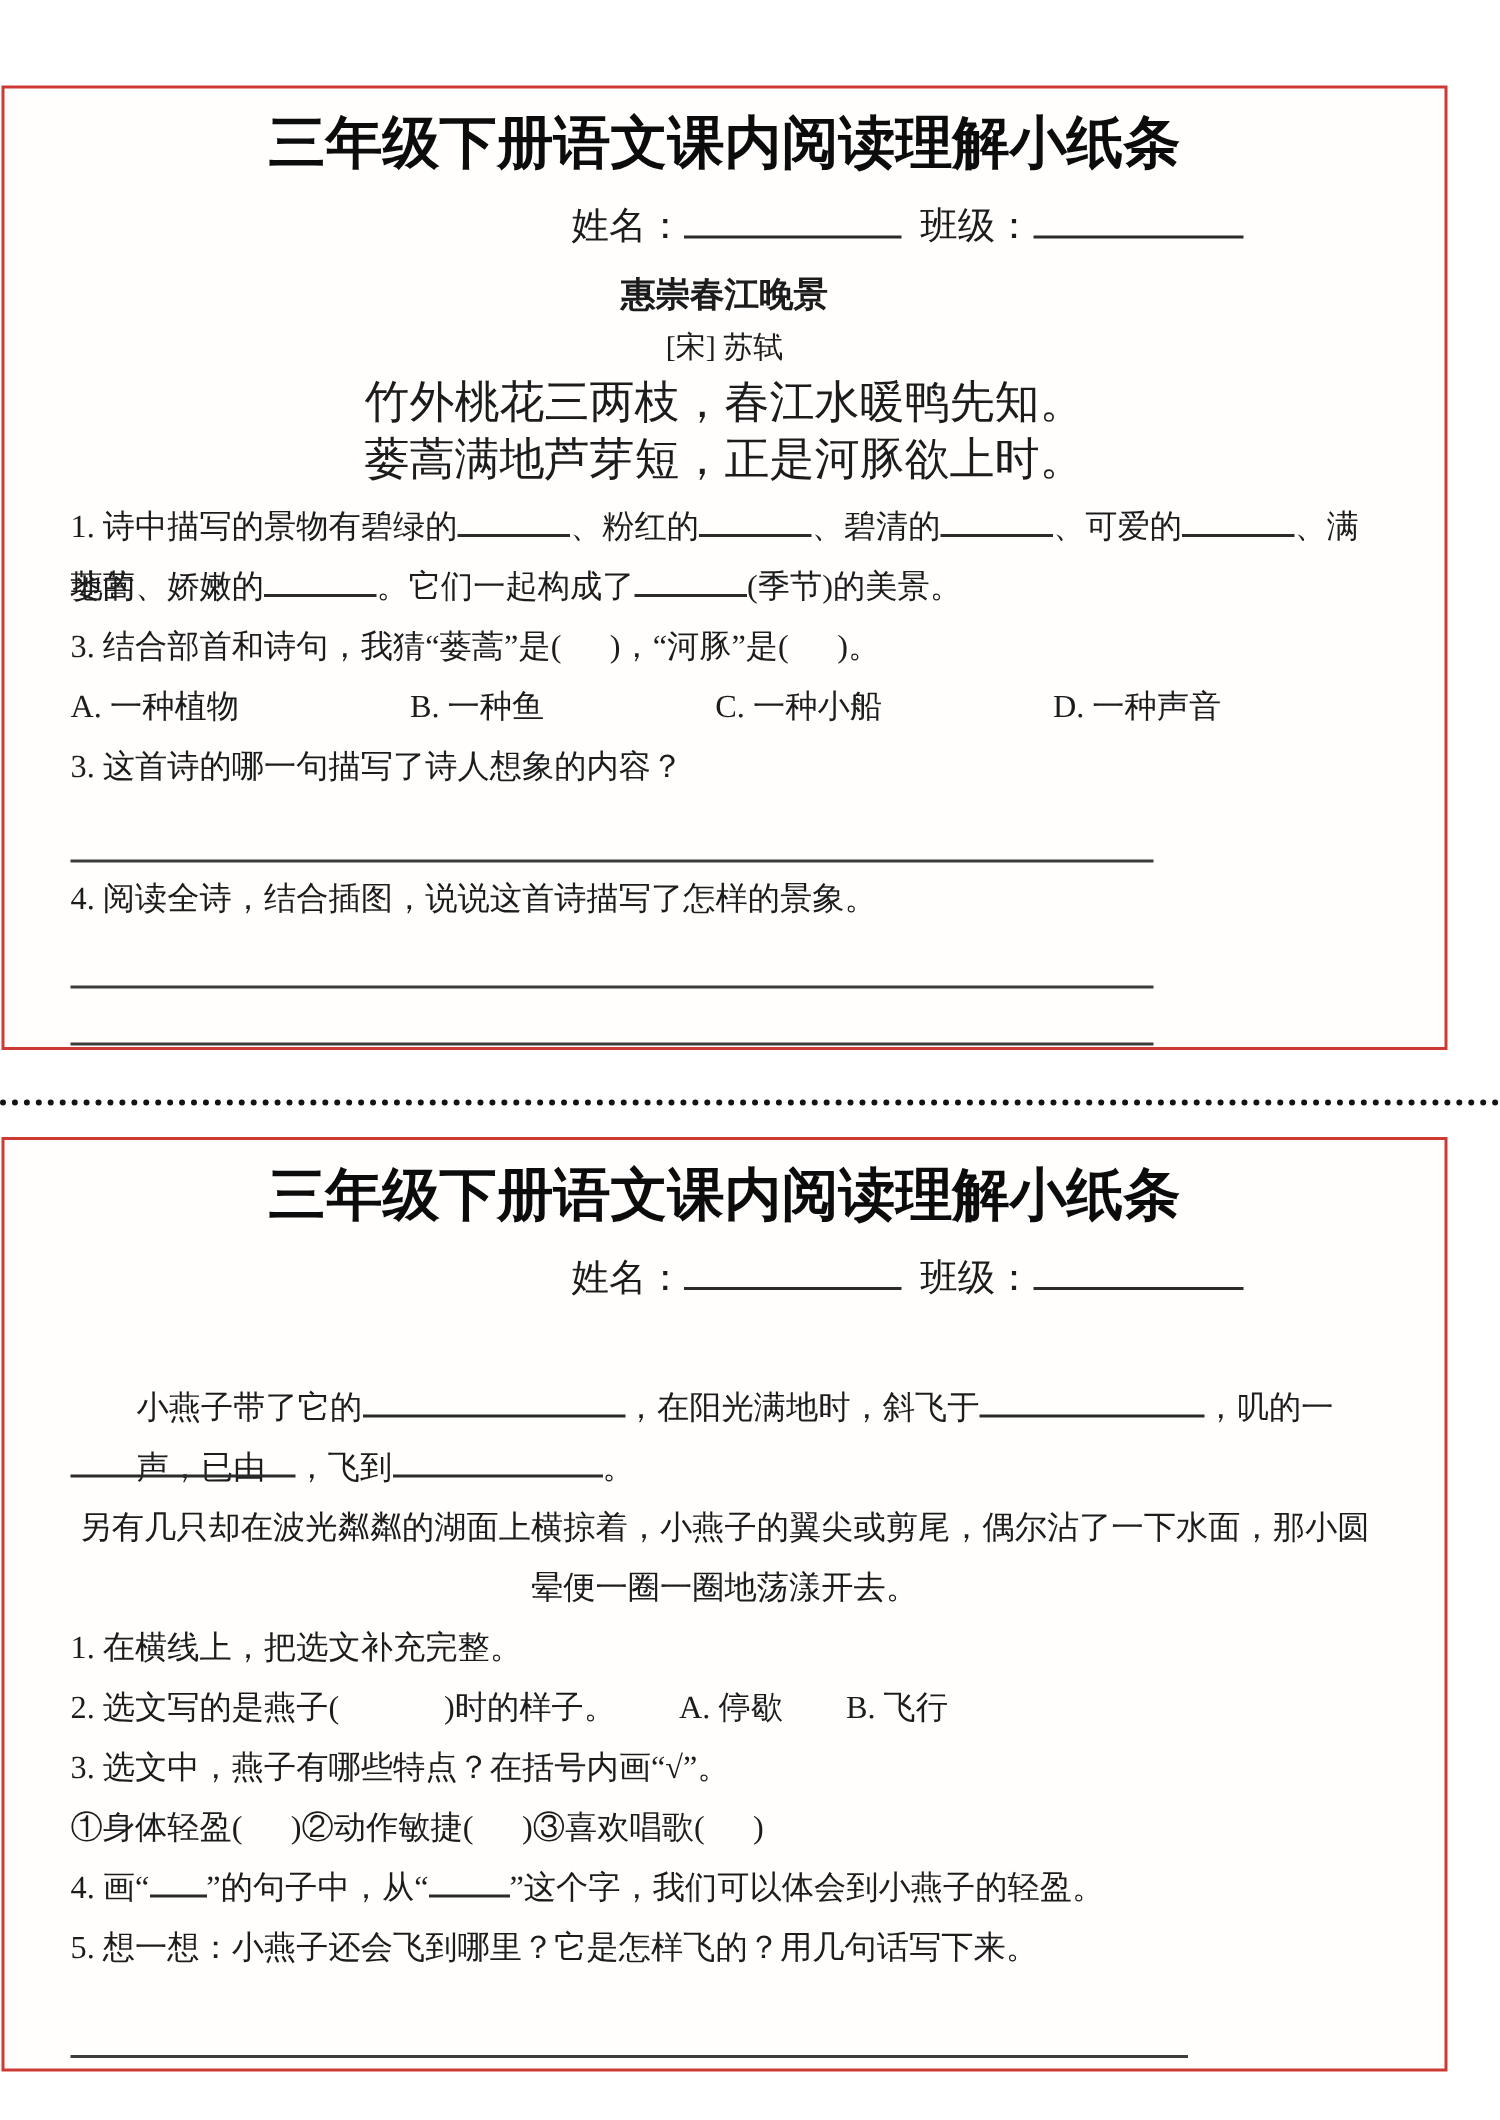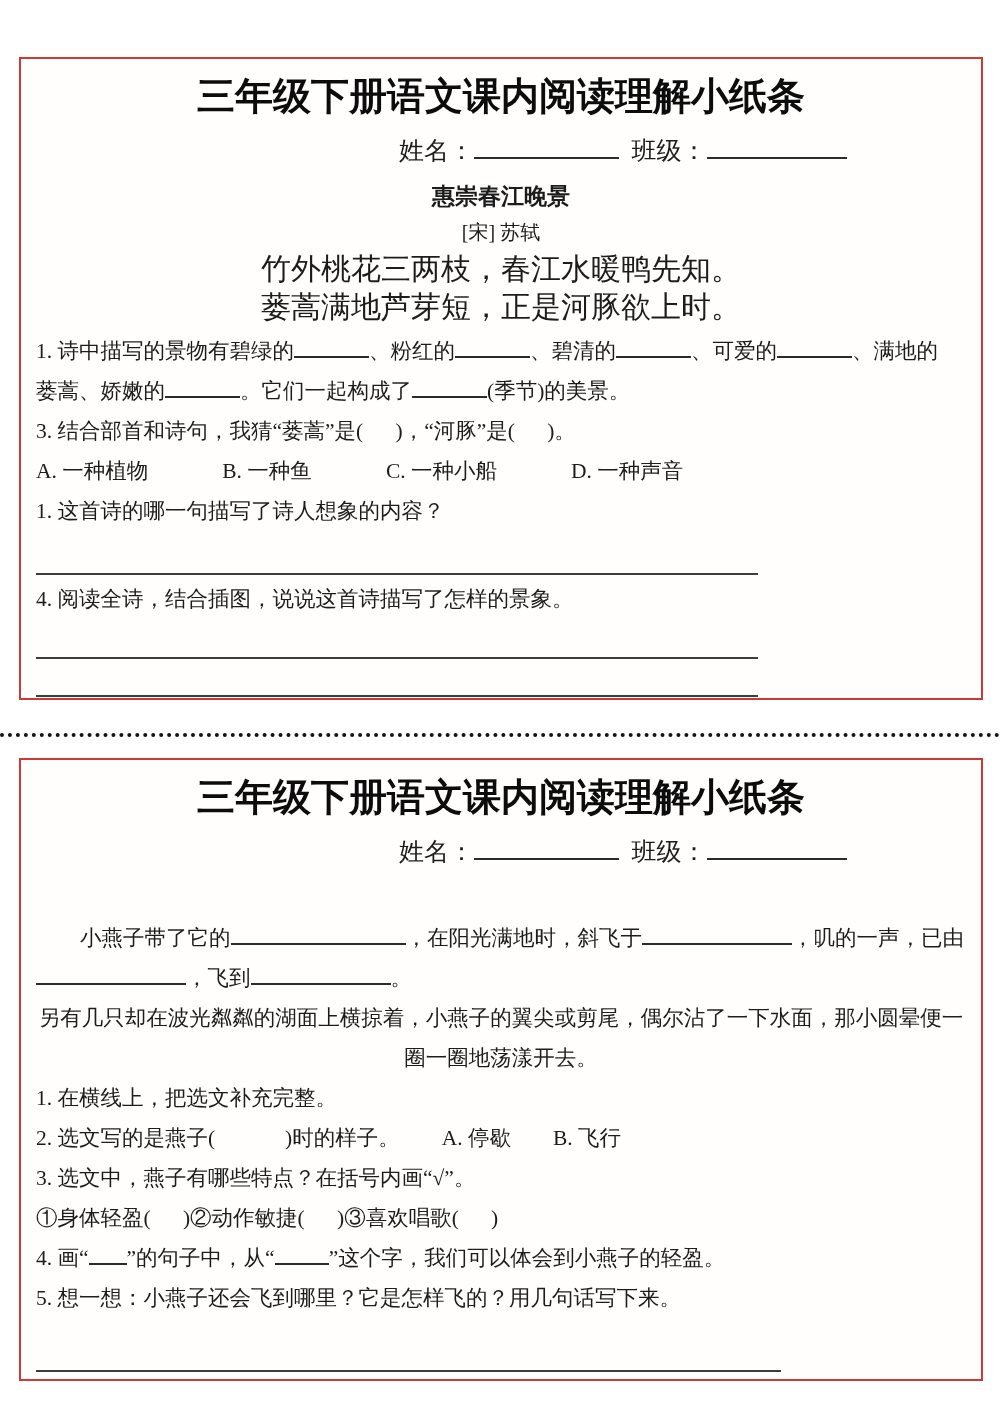--- a/index.html
+++ b/index.html
@@ -5,21 +5,21 @@
   html, body { margin: 0; padding: 0; }
   body {
     width: 1000px; height: 1413px;
     position: relative;
     background: #ffffff;
     font-family: "Liberation Serif", serif;
     color: #1c1c1c;
   }
   .sheet {
     position: absolute;
-    left: 19px;
+    left: 1px;
     width: 964px;
     border: 2.5px solid #cd3a33;
     background: #fffefd;
     box-sizing: border-box;
     overflow: hidden;
   }
   #sheet1 { top: 57px;  height: 643px; }
   #sheet2 { top: 758px; height: 623px; }
   .dotted-separator {
     position: absolute;
@@ -37,21 +37,21 @@
     color: #0c0c0c;
     white-space: pre-wrap;
   }
   .name-row {
     margin-top: 14px;
     height: 36px; line-height: 36px;
     padding-left: 378px;
     font-size: 25px;
     white-space: pre-wrap;
   }
-  .content { padding: 0 15px; }
+  .content { padding: 0 44px; }
   .poem-title {
     margin-top: 12px; text-align: center;
     font-family: "Liberation Sans", sans-serif;
     font-weight: bold; font-size: 23px; line-height: 30px;
   }
   .poem-author { margin-top: 8px; text-align: center; font-size: 20px; line-height: 26px; }
   .poem-line { margin-top: 10px; text-align: center; font-size: 30px; line-height: 28px; }
   .row {
     height: 40px; line-height: 40px;
     font-size: 21.5px;
@@ -82,21 +82,21 @@
   .ansrow { position: relative; height: 48px; }
   .ansrow.short { height: 44px; }
   .ansrow.last1 { height: 38px; }
   .ansrow.s2 { height: 58px; }
   .ansline {
     position: absolute; bottom: 4px; left: 0;
     height: 0; border-top: 2.5px solid #3c3c3c;
   }
   .ln722 { width: 722px; }
   .ln745 { width: 745px; }
-  .optrow { display: flex; gap: 74px; }
+  .optrow { display: flex; gap: 114px; }
   .itemrow { display: flex; }
   .opt-inline { margin-left: 42px; }
 </style>
 </head>
 <body>
 
 <div class="sheet" id="sheet1">
   <div class="sheet-title">三年级下册语文课内阅读理解小纸条</div>
 
   <div class="name-row"><span>姓名：</span><span class="blank w145"></span><span>  </span><span>班级：</span><span class="blank w140"></span></div>
@@ -112,21 +112,21 @@
 
     <div class="row">3. 结合部首和诗句，我猜“蒌蒿”是(      )，“河豚”是(      )。</div>
 
     <div class="row optrow">
       <span>A. 一种植物</span>
       <span>B. 一种鱼</span>
       <span>C. 一种小船</span>
       <span>D. 一种声音</span>
     </div>
 
-    <div class="row">1. 这首诗的哪一句描写了诗人想象的内容？</div>
+    <div class="row">3. 这首诗的哪一句描写了诗人想象的内容？</div>
 
     <div class="ansrow">
         <div class="ansline ln722"></div>
       </div>
 
     <div class="row">4. 阅读全诗，结合插图，说说这首诗描写了怎样的景象。</div>
 
     <div class="ansrow short">
         <div class="ansline ln722"></div>
       </div>

